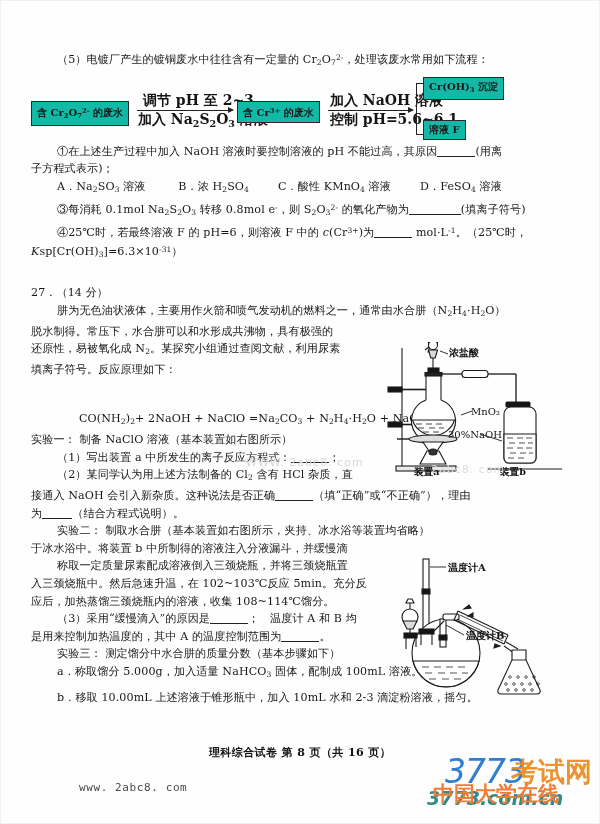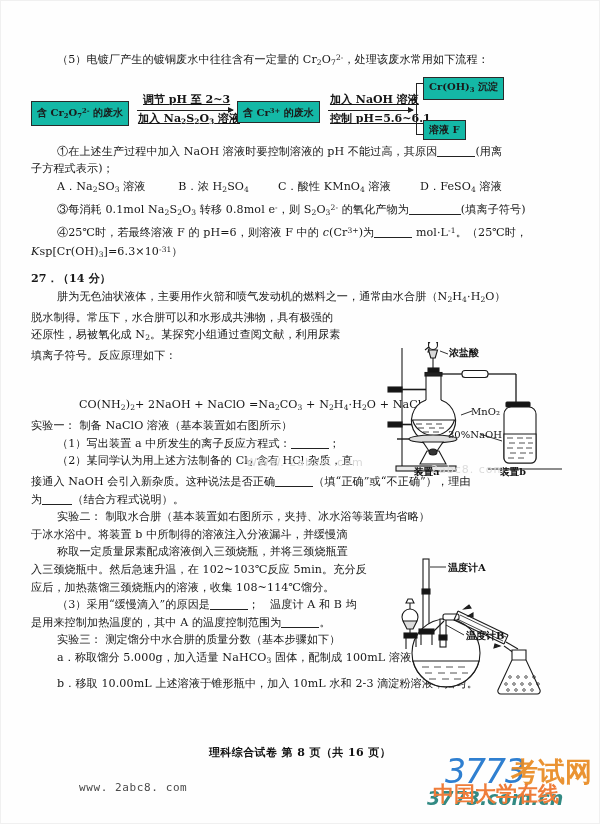--- a/index.html
+++ b/index.html
@@ -70,26 +70,25 @@
   .farr::after {
     content: "";
     position: absolute;
     right: -1px; top: -3px;
     border-left: 6px solid #222;
     border-top: 3.5px solid transparent;
     border-bottom: 3.5px solid transparent;
   }
   .flbl {
     position: absolute;
-    font-size: 11px;
+    font-size: 14px;
     line-height: 10px;
     white-space: nowrap;
     font-weight: bold;
     color: #151515;
-    text-decoration: underline;
   }
   .brace { position: absolute; border-left: 1px solid #222; }
   .brace::before, .brace::after {
     content: "";
     position: absolute;
     left: 0; width: 6px; height: 1px; background: #222;
   }
   .brace::before { top: 0; }
   .brace::after { bottom: 0; }
 
@@ -222,21 +221,21 @@
       <span>A．Na<sub>2</sub>SO<sub>3</sub> 溶液</span>&nbsp;&nbsp;&nbsp;&nbsp;&nbsp;&nbsp;&nbsp;&nbsp;
       <span>B．浓 H<sub>2</sub>SO<sub>4</sub></span>&nbsp;&nbsp;&nbsp;&nbsp;&nbsp;&nbsp;&nbsp;
       <span>C．酸性 KMnO<sub>4</sub> 溶液</span>&nbsp;&nbsp;&nbsp;&nbsp;&nbsp;&nbsp;&nbsp;
       <span>D．FeSO<sub>4</sub> 溶液</span>
     </div>
 
     <div class="ln ind1">③每消耗 0.1mol Na<sub>2</sub>S<sub>2</sub>O<sub>3</sub> 转移 0.8mol e<sup>-</sup>，则 S<sub>2</sub>O<sub>3</sub><sup>2-</sup> 的氧化产物为<span class="blank b8"></span>(填离子符号)</div>
     <div class="ln ind1">④25℃时，若最终溶液 F 的 pH=6，则溶液 F 中的 <span class="it">c</span>(Cr<sup>3+</sup>)为<span class="blank b6"></span> mol·L<sup>-1</sup>。（25℃时，</div>
     <div class="ln ind0"><span class="it">K</span>sp[Cr(OH)<sub>3</sub>]=6.3×10<sup>-31</sup>）</div>
 
-    <div class="ln ind0" style="margin-top:6px;font-weight:bold;">27．（14 分）</div>
+    <div class="ln ind0" style="margin-top:20px;">27．（14 分）</div>
 
     <div class="ln ind1">肼为无色油状液体，主要用作火箭和喷气发动机的燃料之一，通常由水合肼（N<sub>2</sub>H<sub>4</sub>·H<sub>2</sub>O）</div>
     <div class="ln ind0">脱水制得。常压下，水合肼可以和水形成共沸物，具有极强的</div>
     <div class="ln ind0">还原性，易被氧化成 N<sub>2</sub>。某探究小组通过查阅文献，利用尿素</div>
     <div class="ln ind0">填离子符号。反应原理如下：</div>
     <div class="ln" style="padding-left:48px;margin-top:32px;">CO(NH<sub>2</sub>)<sub>2</sub>+ 2NaOH + NaClO =Na<sub>2</sub>CO<sub>3</sub> + N<sub>2</sub>H<sub>4</sub>·H<sub>2</sub>O + NaCl</div>
     <div class="ln ind0">实验一： 制备 NaClO 溶液（基本装置如右图所示）</div>
     <div class="ln ind1">（1）写出装置 a 中所发生的离子反应方程式：<span class="blank b6"></span>；</div>
     <div class="ln ind1">（2）某同学认为用上述方法制备的 Cl<sub>2</sub> 含有 HCl 杂质，直</div>
     <div class="ln ind0">接通入 NaOH 会引入新杂质。这种说法是否正确<span class="blank b6"></span>（填“正确”或“不正确”），理由</div>

